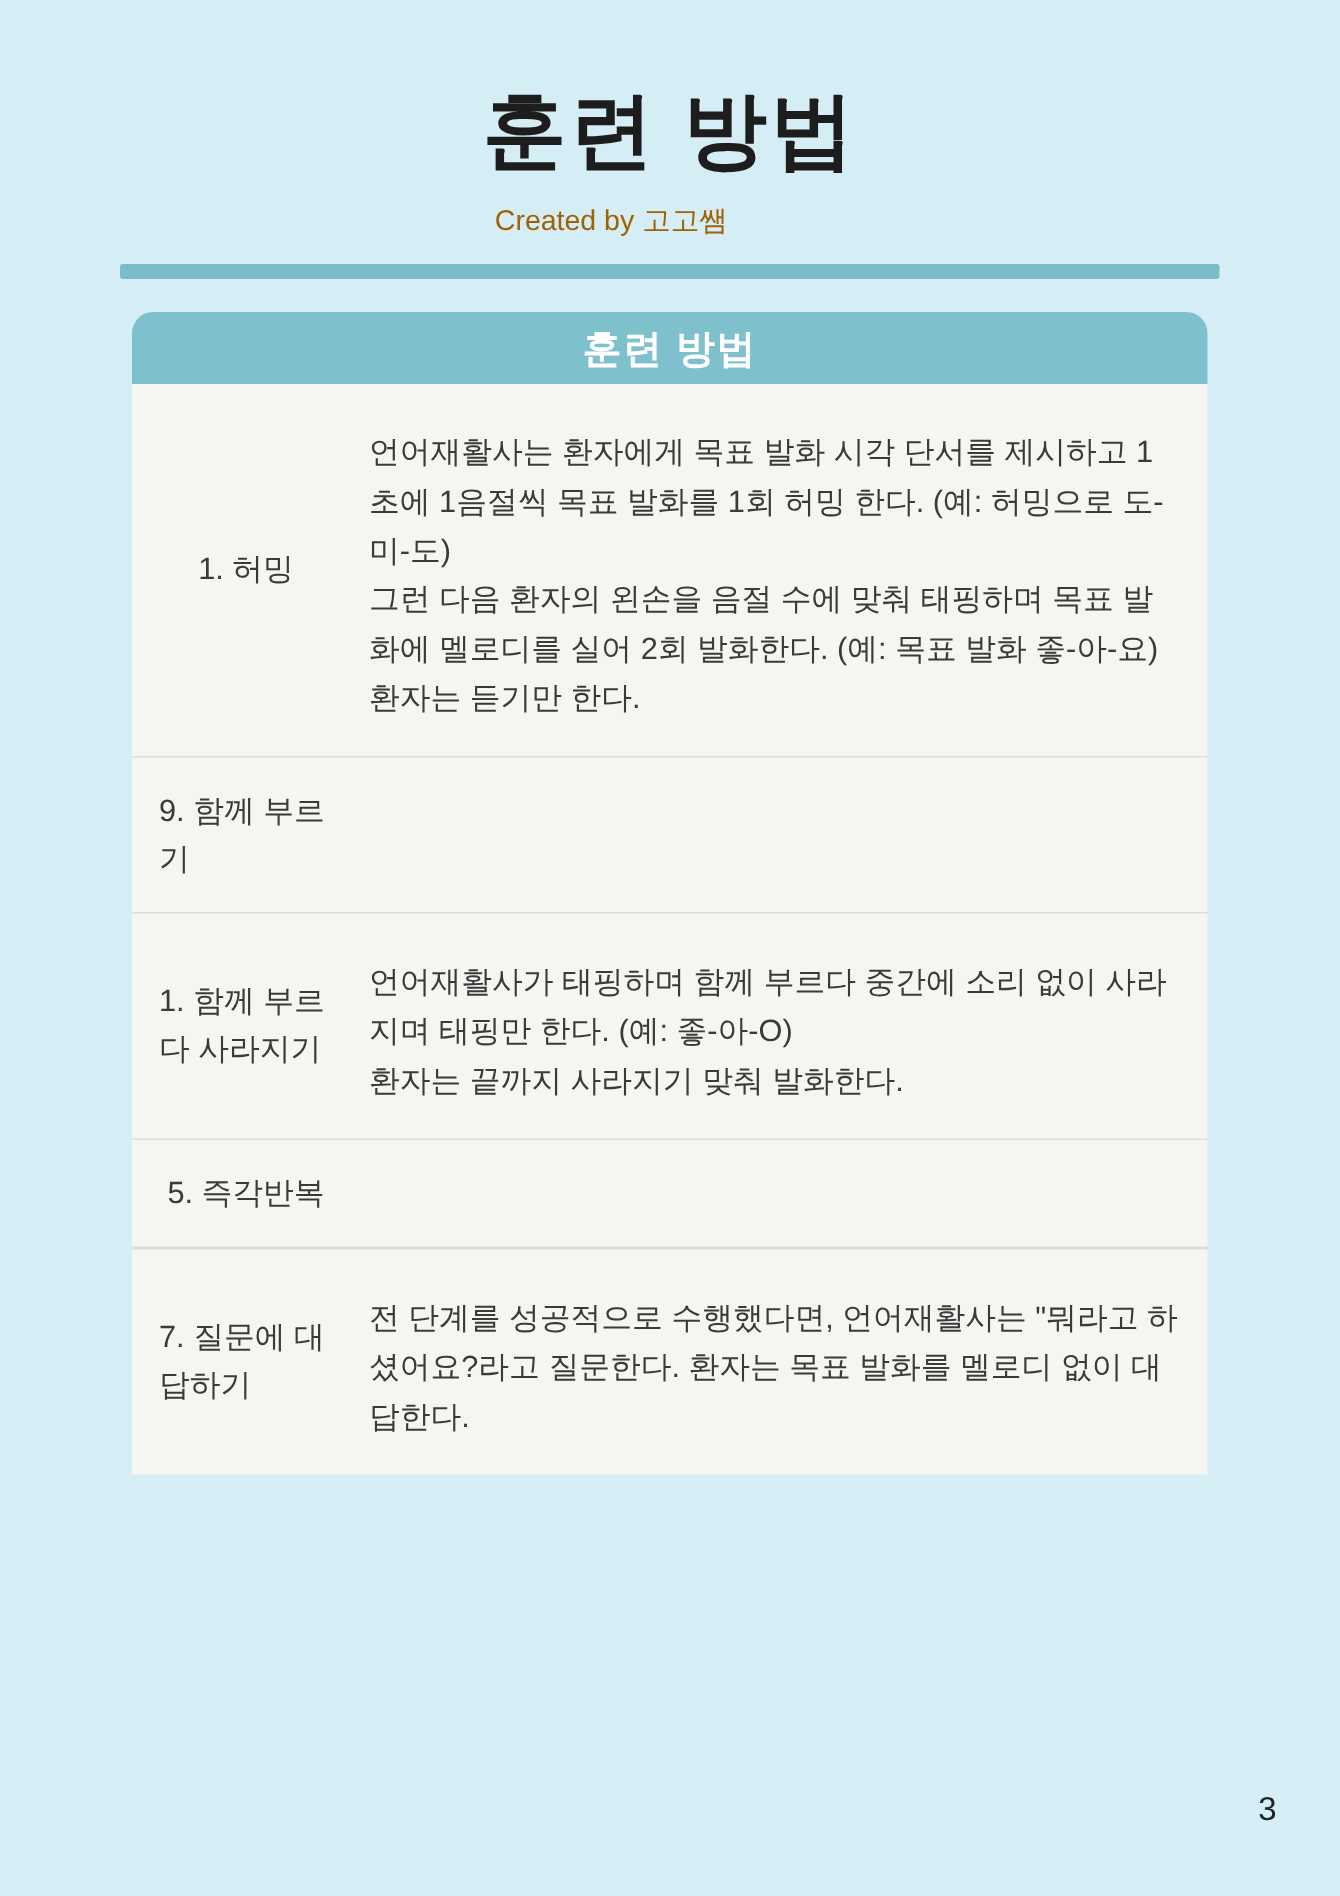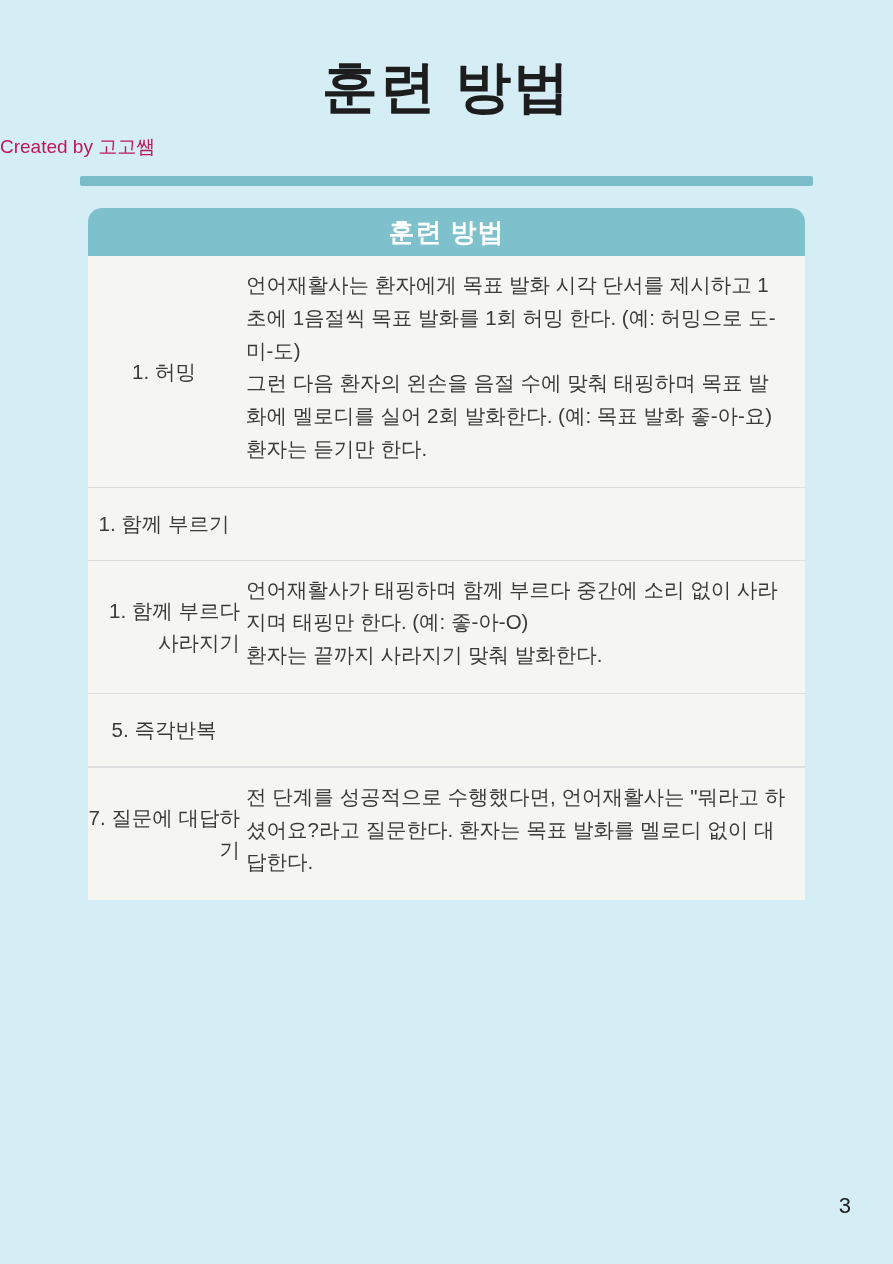--- a/index.html
+++ b/index.html
@@ -19,23 +19,23 @@
     margin: 0;
     padding-top: 50px;
     text-align: center;
     font-size: 56px;
     font-weight: 800;
     letter-spacing: 2px;
     color: #1d1d1d;
   }
   .byline {
     margin: 8px 78px 0 0;
-    text-align: left;
+    text-align: center;
     font-size: 19px;
-    color: #be185d;
+    color: #a16207;
   }
   .divider {
     margin: 16px 80px 0 80px;
     height: 10px;
     background: #7BBCC9;
     border-radius: 2px;
   }
   .table {
     margin: 22px 88px 0 88px;
     width: 717px;
@@ -56,32 +56,32 @@
   }
   .row {
     display: flex;
   }
   .row + .row {
     border-top: 1px solid #dddddd;
   }
   .row-label {
     flex: 0 0 152px;
     box-sizing: border-box;
-    padding: 20px 0;
+    padding: 20px 18px;
     display: flex;
     align-items: center;
     justify-content: center;
-    text-align: right;
+    text-align: left;
     font-size: 20.5px;
     line-height: 1.55;
   }
   .row-desc {
     flex: 1 1 auto;
     box-sizing: border-box;
-    padding: 13px 18px 21px 6px;
+    padding: 30px 18px 21px 6px;
     display: flex;
     align-items: center;
     font-size: 20.5px;
     line-height: 1.6;
     white-space: pre-line;
   }
   .page-number {
     position: absolute;
     right: 42px;
     top: 1193px;
@@ -101,21 +101,21 @@
 <div class="table">
   <div class="thead">훈련 방법</div>
 
   <div class="row">
     <div class="row-label">1. 허밍</div>
     <div class="row-desc">언어재활사는 환자에게 목표 발화 시각 단서를 제시하고 1초에 1음절씩 목표 발화를 1회 허밍 한다. (예: 허밍으로 도-미-도)
 그런 다음 환자의 왼손을 음절 수에 맞춰 태핑하며 목표 발화에 멜로디를 실어 2회 발화한다. (예: 목표 발화 좋-아-요)
 환자는 듣기만 한다.</div>
   </div>
   <div class="row">
-    <div class="row-label">1. 함께 부르기</div>
+    <div class="row-label">9. 함께 부르기</div>
   </div>
   <div class="row">
     <div class="row-label">1. 함께 부르다 사라지기</div>
     <div class="row-desc">언어재활사가 태핑하며 함께 부르다 중간에 소리 없이 사라지며 태핑만 한다. (예: 좋-아-O)
 환자는 끝까지 사라지기 맞춰 발화한다.</div>
   </div>
   <div class="row">
     <div class="row-label">5. 즉각반복</div>
   </div>
   <div class="row">

